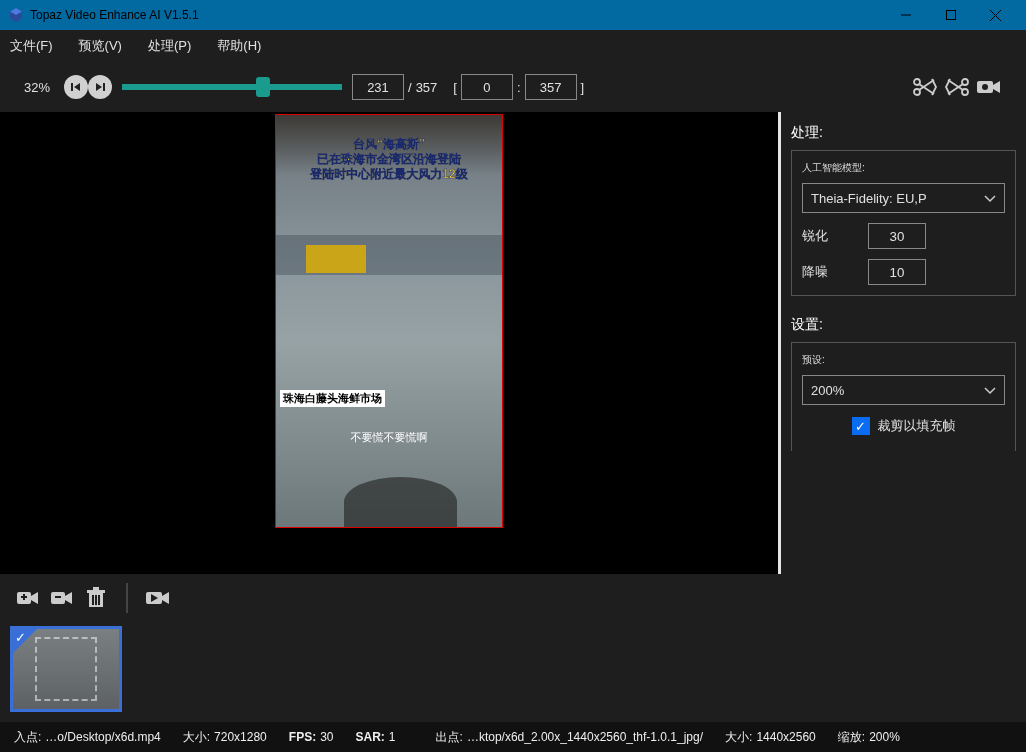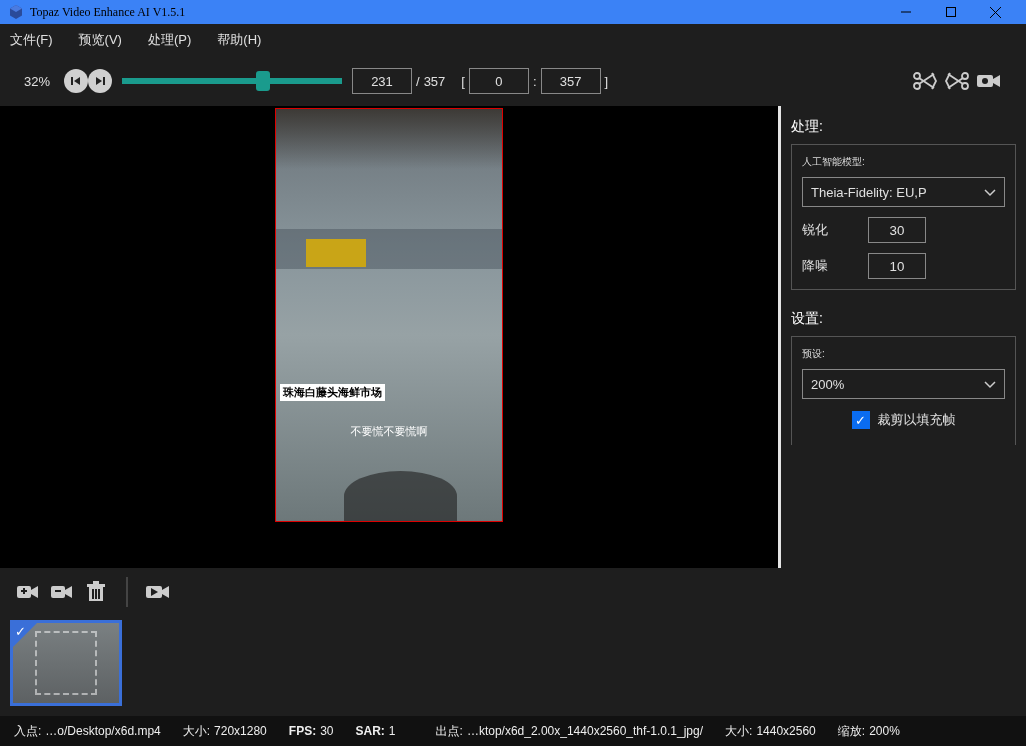--- a/index.html
+++ b/index.html
@@ -5,27 +5,26 @@
 * { box-sizing: border-box; margin: 0; padding: 0; }
 body {
   width: 1026px; height: 752px;
   font-family: "Microsoft YaHei", "Segoe UI", sans-serif;
   font-size: 13px;
   background: #fff;
   overflow: hidden;
   color: #e0e0e0;
 }
 .titlebar {
-  height: 24px;
-  background: #3b82f6;
+  height: 30px;
+  background: #0369a1;
   display: flex;
   align-items: center;
   padding: 0 8px;
   color: #000;
-  font-family: Liberation Serif, serif;
 }
 .titlebar .app-icon {
   width: 16px; height: 16px;
   margin-right: 6px;
   display: flex; align-items: center; justify-content: center;
 }
 .titlebar .title { flex: 1; font-size: 12px; }
 .titlebar .win-btn {
   width: 45px; height: 30px;
   display: flex; align-items: center; justify-content: center;
@@ -55,21 +54,21 @@
   display: flex; align-items: center; justify-content: center;
   font-size: 12px;
 }
 .slider {
   width: 220px; height: 6px; background: #262626;
   position: relative; margin: 0 10px;
 }
 .slider .fill { position: absolute; left:0; top:0; bottom:0; background: #1a9b8d; }
 .slider .thumb { position: absolute; top:50%; transform: translate(-50%,-50%); width: 14px; height: 20px; background:#1a9b8d; border-radius:3px;}
 .frame-input {
-  width: 60px; height: 26px;
+  width: 52px; height: 26px;
   background: transparent; border:1px solid #888;
   color:#e0e0e0; text-align:center; font-size:13px;
 }
 .sep-text { color:#e0e0e0; margin: 0 4px;}
 .icon-btn { color:#d0d0d0; font-size:20px; display:flex; align-items:center; justify-content:center;}
 
 .main-area {
   flex:1; display:flex; min-height:0;
 }
 .preview-pane {
@@ -229,20 +228,25 @@
     </div>
   </div>
 
   <div class="main-area">
     <div class="preview-pane">
       <div class="preview-frame">
         <div class="dark-top"></div>
         <div class="building"></div>
         <div class="sign"></div>
         <div class="bottom-dark"></div>
+        <div class="video-title">
+          <span>台风“海高斯”</span><br>
+          <span>已在珠海市金湾区沿海登陆</span><br>
+          <span>登陆时中心附近最大风力12级</span>
+        </div>
         <div class="loc-box">珠海白藤头海鲜市场</div>
         <div class="subtitle">不要慌不要慌啊</div>
       </div>
     </div>
 
     <div class="side-panel">
       <div class="panel-outer">
         <div class="sec-title">处理:</div>
         <div class="panel-box">
           <div class="subhead">人工智能模型:</div>

